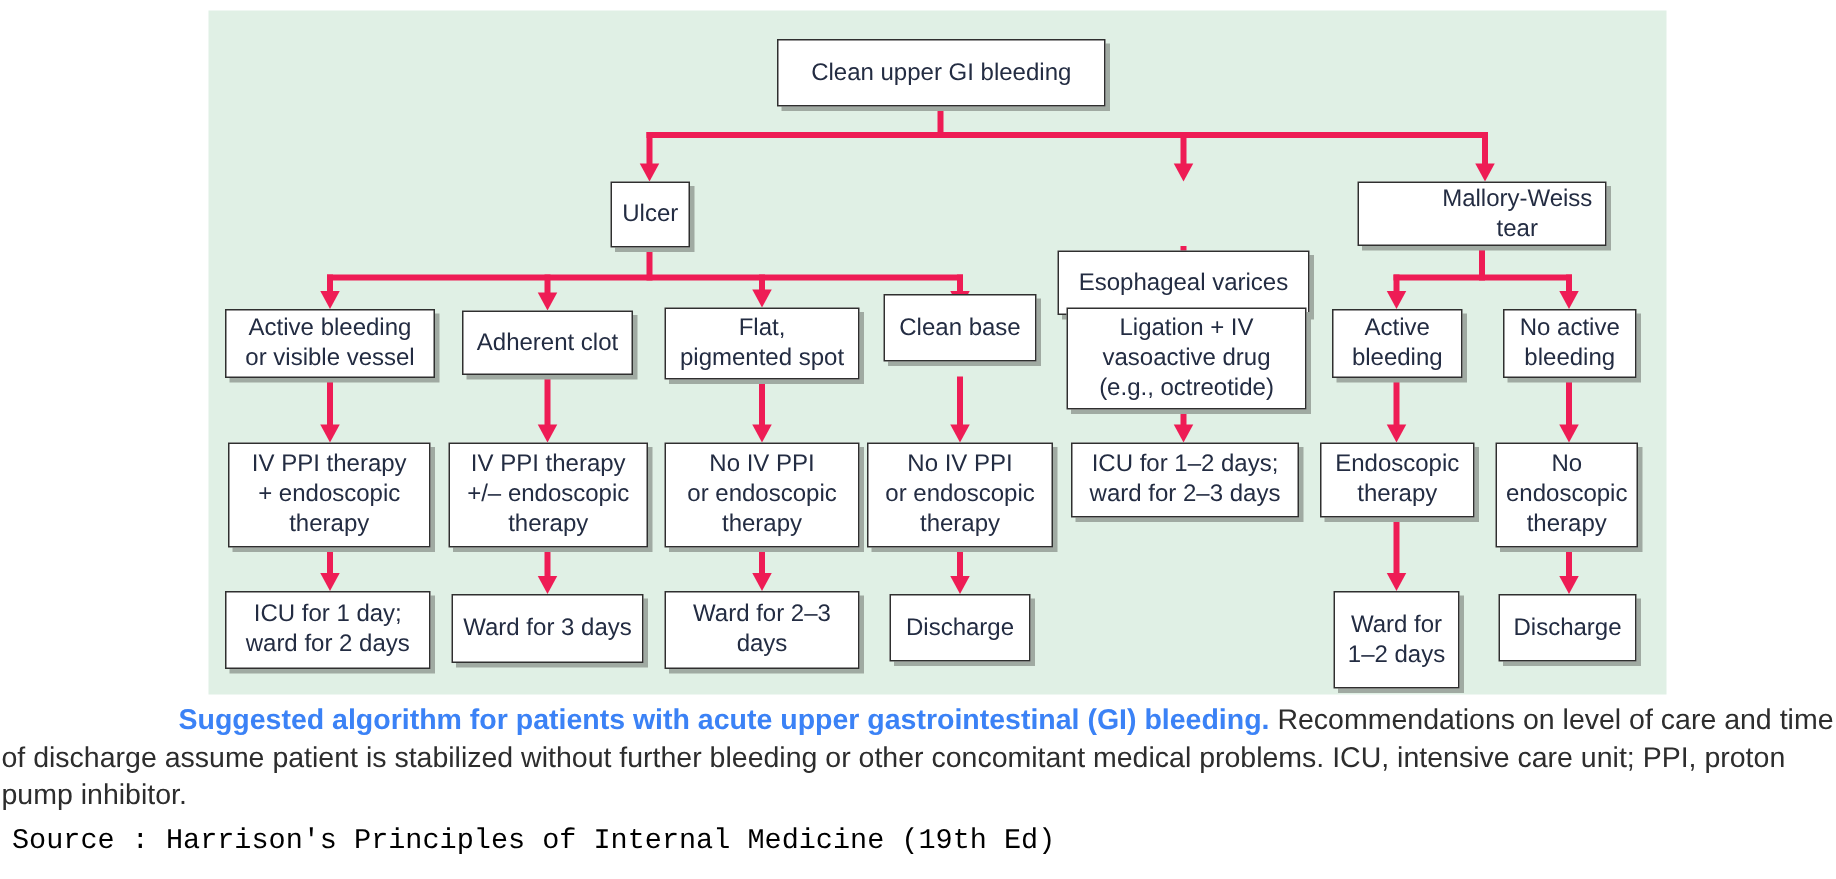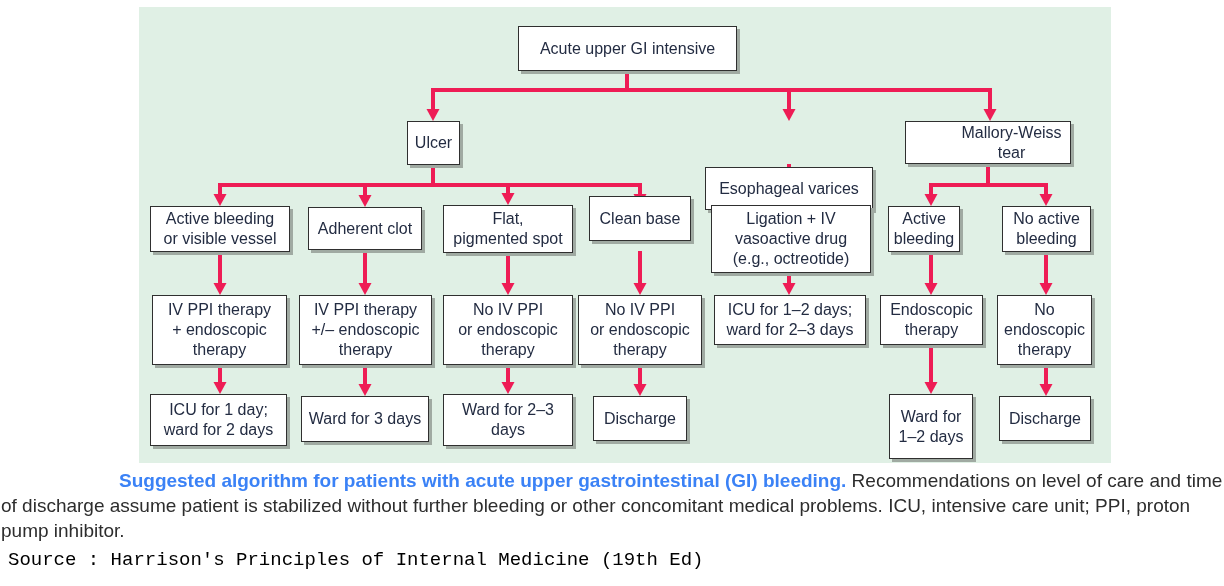--- a/index.html
+++ b/index.html
@@ -82,36 +82,36 @@
     <path class="cline" d="M508 365 V383"></path>
     <polygon class="chead" points="501.5,382 514.5,382 508,394"></polygon>
     <path class="cline" d="M640 365 V385"></path>
     <polygon class="chead" points="633.5,384 646.5,384 640,396"></polygon>
     <path class="cline" d="M931 346 V383"></path>
     <polygon class="chead" points="924.5,382 937.5,382 931,394"></polygon>
     <path class="cline" d="M1046 365 V385"></path>
     <polygon class="chead" points="1039.5,384 1052.5,384 1046,396"></polygon>
   </svg>
 
-  <div class="node" style="left:518px;top:26px;width:219px;height:45px;">Acute upper GI intensive</div>
+  <div class="node" style="left:518px;top:26px;width:219px;height:45px;">Clean upper GI bleeding</div>
 
   <div class="node" style="left:407px;top:121px;width:53px;height:44px;">Ulcer</div>
   <div class="node" style="left:705px;top:121px;width:168px;height:43px;margin-top:46px;">Esophageal varices</div>
   <div class="node" style="left:905px;top:121px;width:166px;height:43px;padding-left:47px;">Mallory-Weiss tear</div>
 
   <div class="node" style="left:150px;top:206px;width:140px;height:46px;">Active bleeding
 or visible vessel</div>
   <div class="node" style="left:308px;top:207px;width:114px;height:43px;">Adherent clot</div>
   <div class="node" style="left:443px;top:205px;width:130px;height:48px;">Flat,
 pigmented spot</div>
   <div class="node" style="left:589px;top:196px;width:102px;height:45px;">Clean base</div>
   <div class="node" style="left:711px;top:205px;width:160px;height:68px;">Ligation + IV
 vasoactive drug
 (e.g., octreotide)</div>
-  <div class="node" style="left:888px;top:206px;width:72px;height:46px;">Active
+  <div class="node" style="left:888px;top:206px;width:87px;height:46px;">Active
 bleeding</div>
   <div class="node" style="left:1002px;top:206px;width:89px;height:46px;">No active
 bleeding</div>
 
   <div class="node" style="left:152px;top:295px;width:135px;height:70px;">IV PPI therapy
 + endoscopic
 therapy</div>
   <div class="node" style="left:299px;top:295px;width:133px;height:70px;">IV PPI therapy
 +/– endoscopic
 therapy</div>

